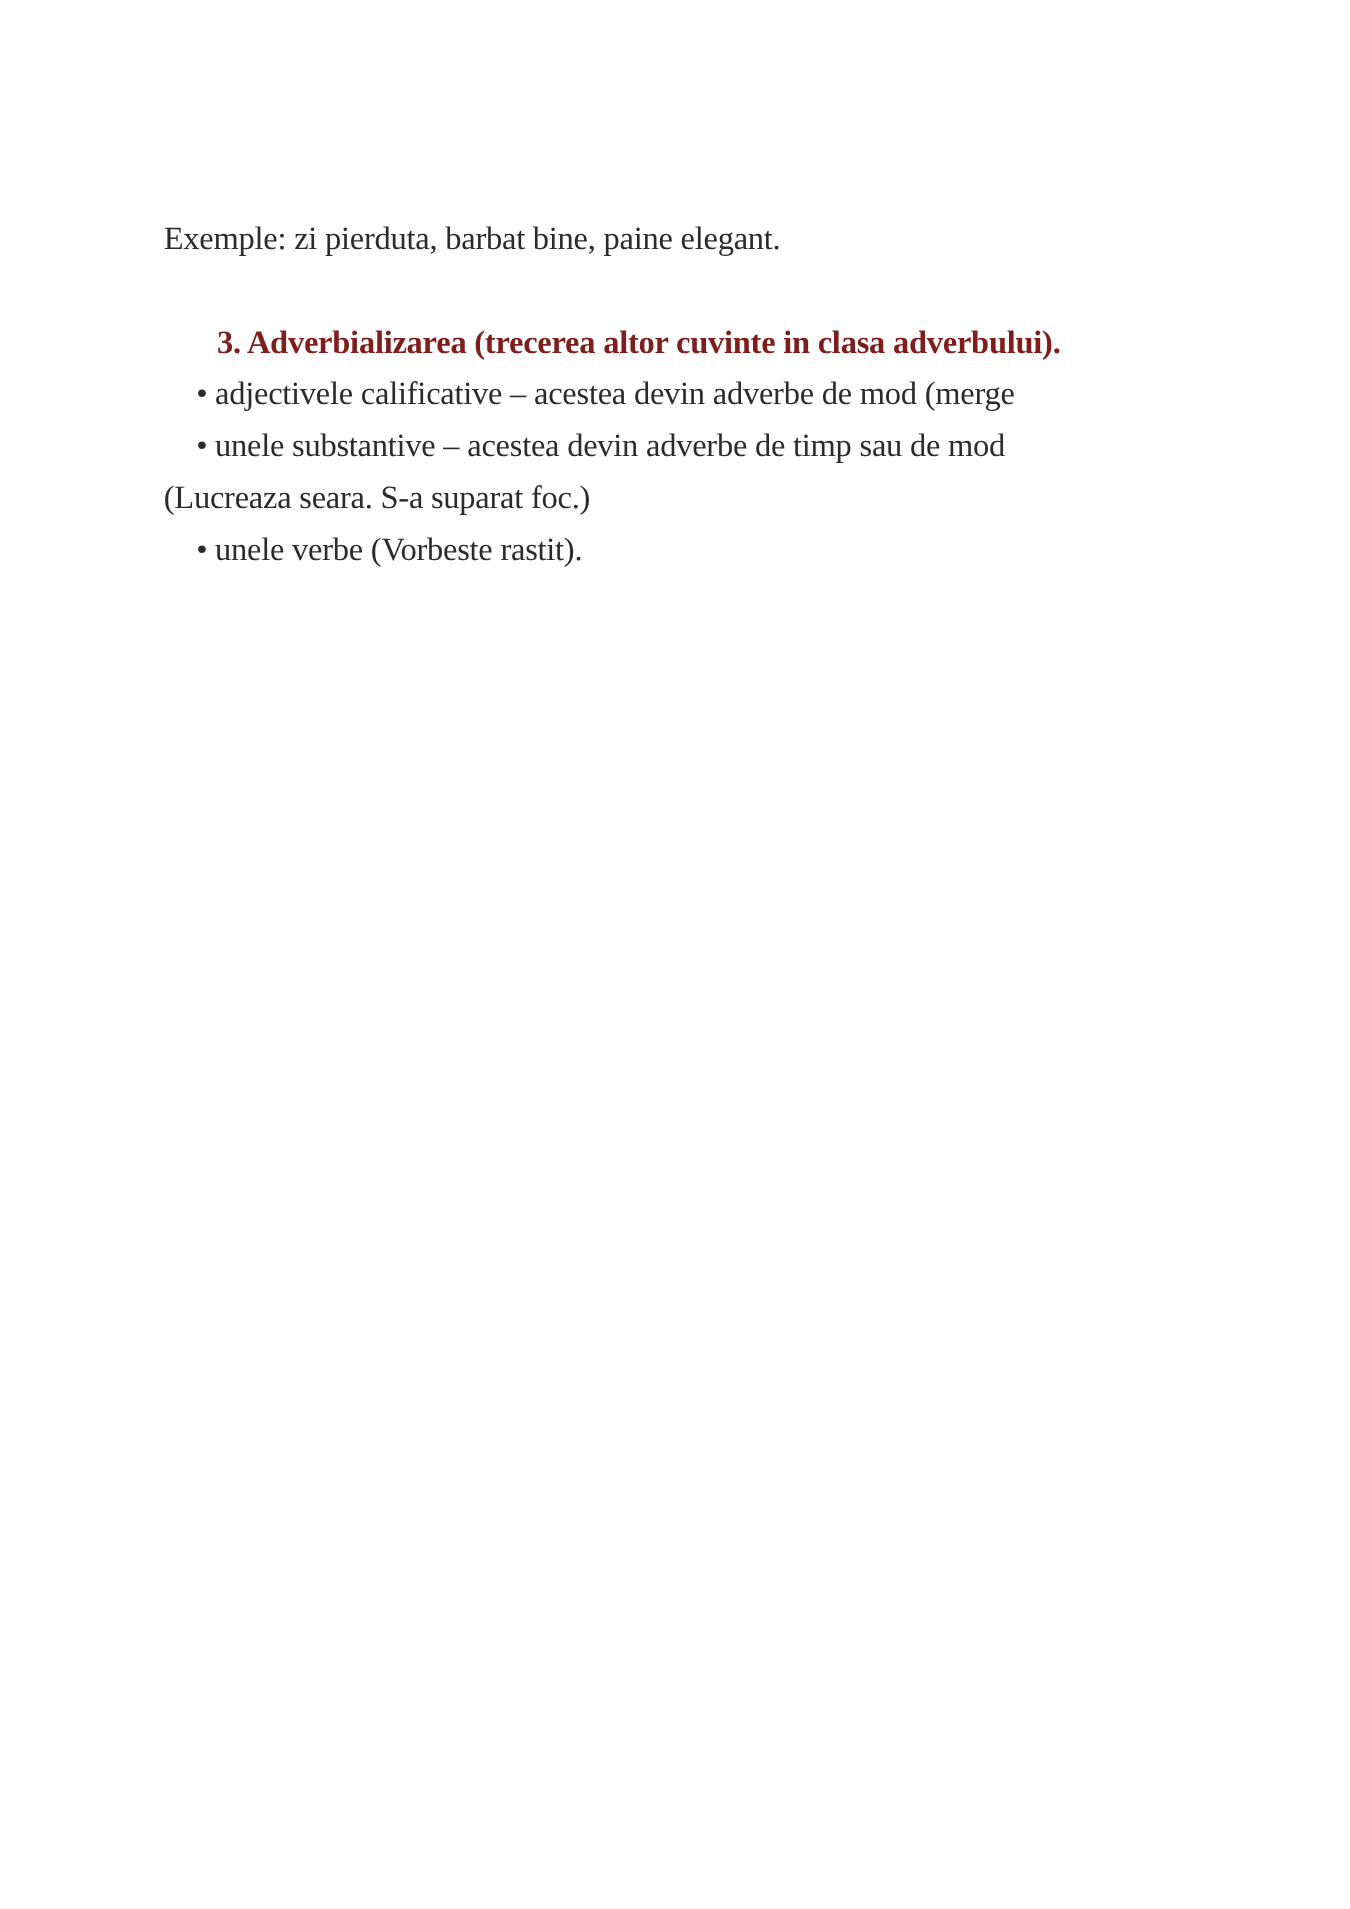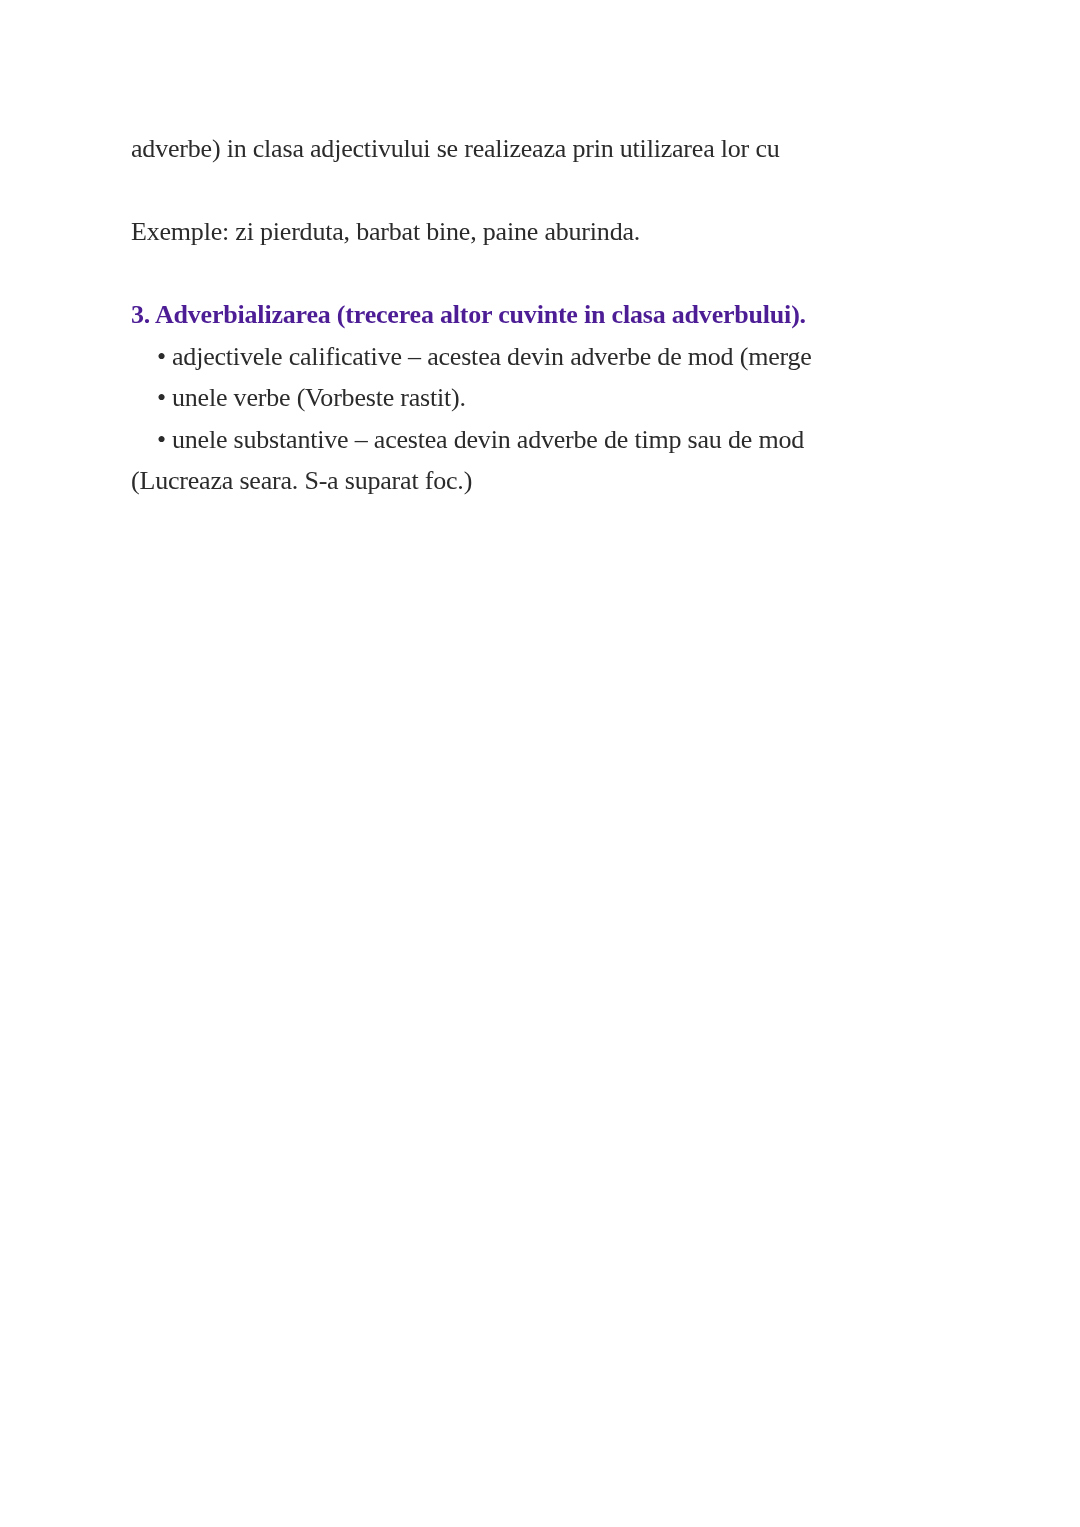--- a/index.html
+++ b/index.html
@@ -27,62 +27,62 @@
     .line {
       display: block;
       white-space: nowrap;
     }
     .gap {
       display: block;
       height: 41.5px;
     }
     .heading {
       font-weight: bold;
-      color: #4c1d95;
+      color: #7f1d1d;
+      text-align: center;
     }
     .bullet-line {
       padding-left: 26px;
     }
     .bullet {
       display: inline-block;
       width: 15px;
       text-align: left;
     }
   </style>
 </head>
 <body>
 
 <div class="page">
   <div>
-    <span class="line">adverbe) in clasa adjectivului se realizeaza prin utilizarea lor cu</span>
   </div>
 
   <span class="gap"></span>
 
-  <span class="line">Exemple: zi pierduta, barbat bine, paine aburinda.</span>
+  <span class="line">Exemple: zi pierduta, barbat bine, paine elegant.</span>
 
   <span class="gap"></span>
 
   <div>
     <span class="line heading">3. Adverbializarea (trecerea altor cuvinte in clasa adverbului).</span>
 
     <div>
       <div>
         <span class="line bullet-line">
           <span class="bullet">•</span><span>adjectivele calificative – acestea devin adverbe de mod (merge</span>
         </span>
       </div>
 
       <div>
         <span class="line bullet-line">
-          <span class="bullet">•</span><span>unele verbe (Vorbeste rastit).</span>
+          <span class="bullet">•</span><span>unele substantive – acestea devin adverbe de timp sau de mod</span>
         </span>
+        <span class="line">(Lucreaza seara. S-a suparat foc.)</span>
       </div>
 
       <div>
         <span class="line bullet-line">
-          <span class="bullet">•</span><span>unele substantive – acestea devin adverbe de timp sau de mod</span>
+          <span class="bullet">•</span><span>unele verbe (Vorbeste rastit).</span>
         </span>
-        <span class="line">(Lucreaza seara. S-a suparat foc.)</span>
       </div>
     </div>
   </div>
 </div>
 
 </body></html>

